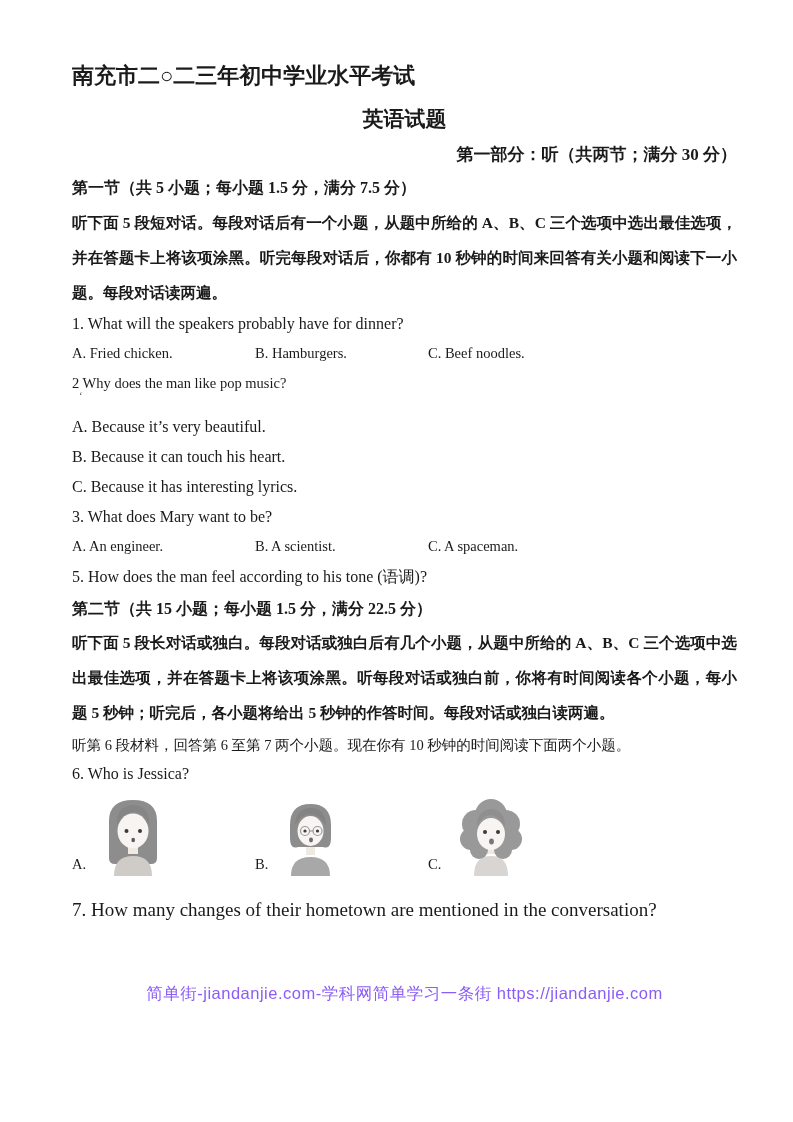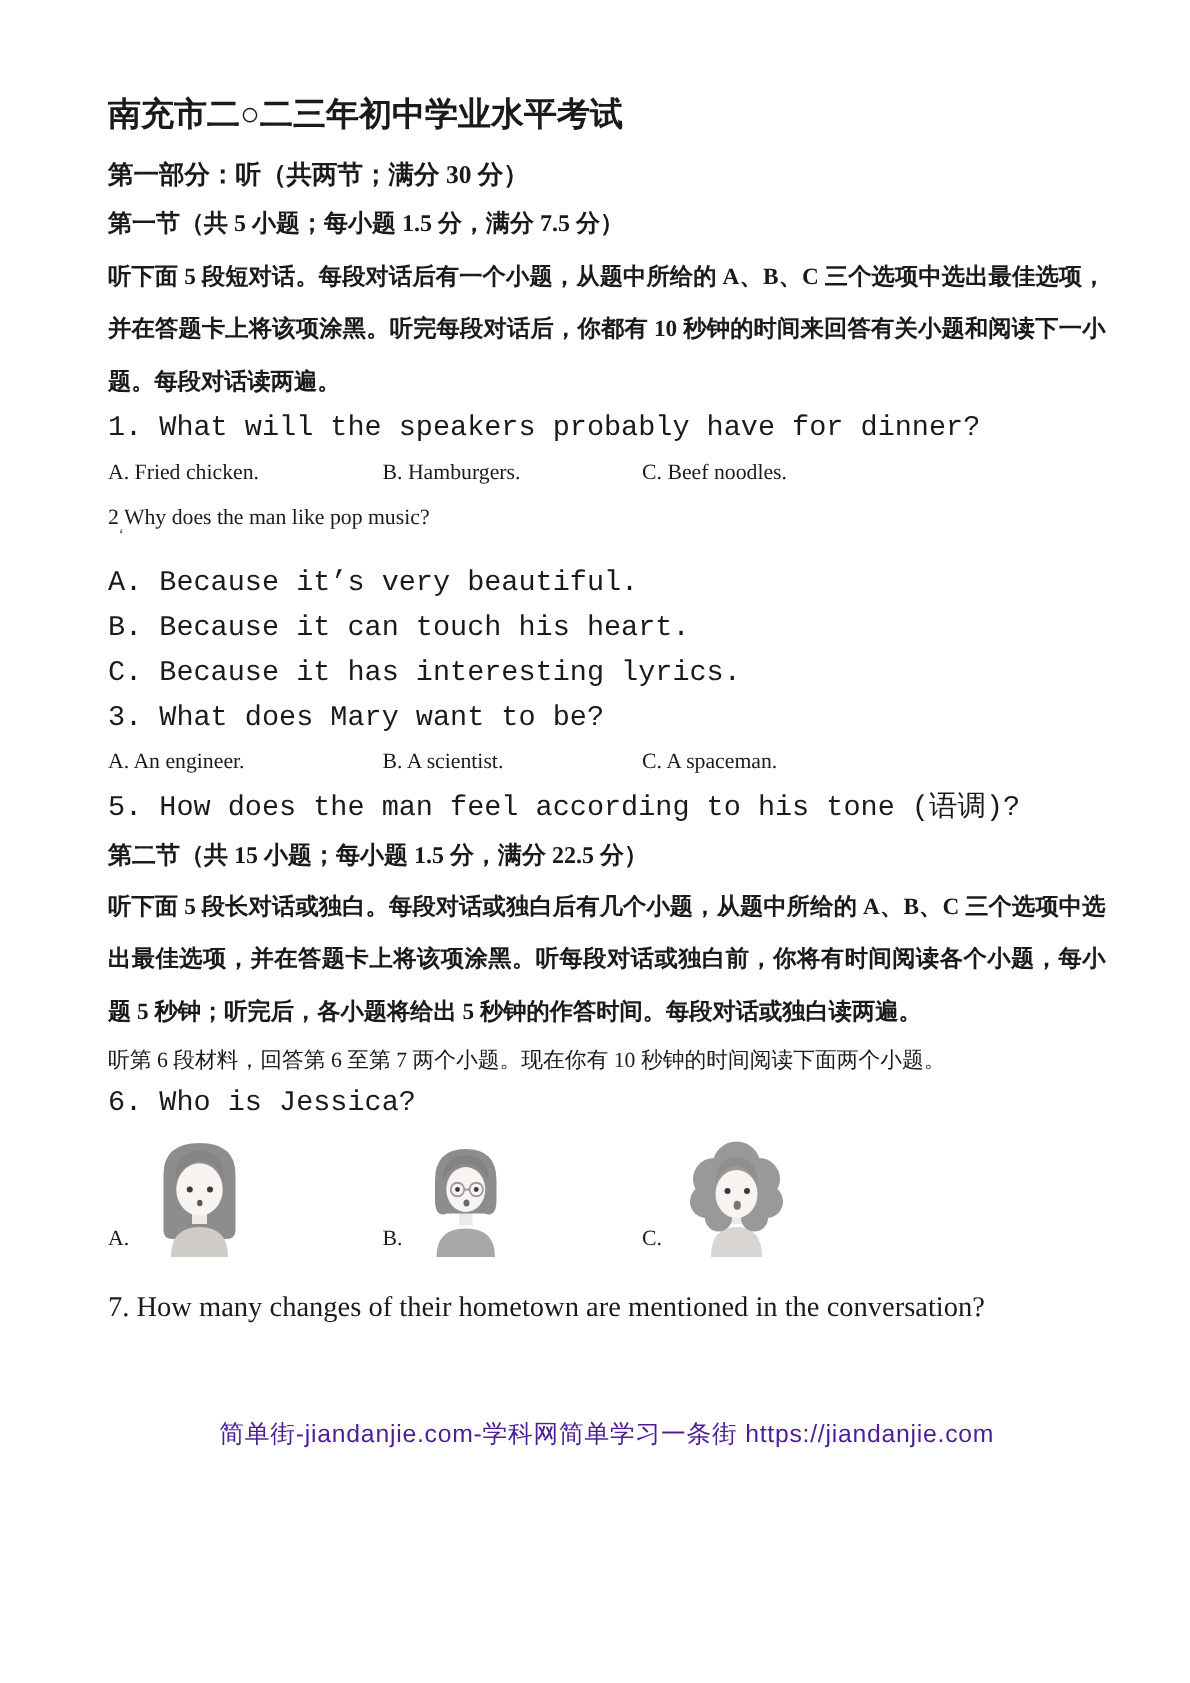--- a/index.html
+++ b/index.html
@@ -28,21 +28,21 @@
     margin: 0 0 16px;
   }
   .t2 {
     text-align: center;
     font-size: 21px;
     font-weight: bold;
     line-height: 26px;
     margin: 0 0 12px;
   }
   .t3 {
-    text-align: left;
+    text-align: right;
     font-size: 17px;
     font-weight: bold;
     line-height: 22px;
     margin: 0 0 10px;
   }
   .sec-heading {
     font-size: 16px;
     font-weight: bold;
     line-height: 24px;
     margin: 0 0 5px;
@@ -61,24 +61,23 @@
   .cn-para.second {
     margin-bottom: 6px;
   }
   .cn-note {
     font-size: 14.5px;
     line-height: 19px;
     margin: 0 0 9px;
   }
   
   .stem, .opt-line {
-    font-size: 19px;
+    font-size: 16px;
     line-height: 19px;
     margin: 0 0 11px;
-    font-family: Liberation Mono, monospace;
   }
   .stem2-wrap {
     position: relative;
     margin: 0 0 24px;
   }
   .stem2-wrap .stem-inline {
     font-size: 14.5px;
     line-height: 19px;
   }
   .stray {
@@ -119,30 +118,31 @@
     font-size: 19px;
     line-height: 19px;
     margin: 24px 0 0;
   }
   
   .footer {
     margin-top: 64px;
     text-align: center;
     font-family: "Liberation Sans", "DejaVu Sans", sans-serif;
     font-size: 16.5px;
-    color: #4c1d95;
+    color: #8b5cf6;
     letter-spacing: 0.5px;
   }
 </style>
 </head>
 <body>
 
 <div class="page">
 
   <div class="t1">南充市二○二三年初中学业水平考试</div>
+  <div class="t2">英语试题</div>
   <div class="t3">第一部分：听（共两节；满分 30 分）</div>
 
   <div class="sec-heading">第一节（共 5 小题；每小题 1.5 分，满分 7.5 分）</div>
   <div class="cn-para">听下面 5 段短对话。每段对话后有一个小题，从题中所给的 A、B、C 三个选项中选出最佳选项，并在答题卡上将该项涂黑。听完每段对话后，你都有 10 秒钟的时间来回答有关小题和阅读下一小题。每段对话读两遍。</div>
 
   <div>
     <div class="stem">1. What will the speakers probably have for dinner?</div>
     <div class="opts-row">
       <span class="col-a">A. Fried chicken.</span>
       <span class="col-b">B. Hamburgers.</span>

